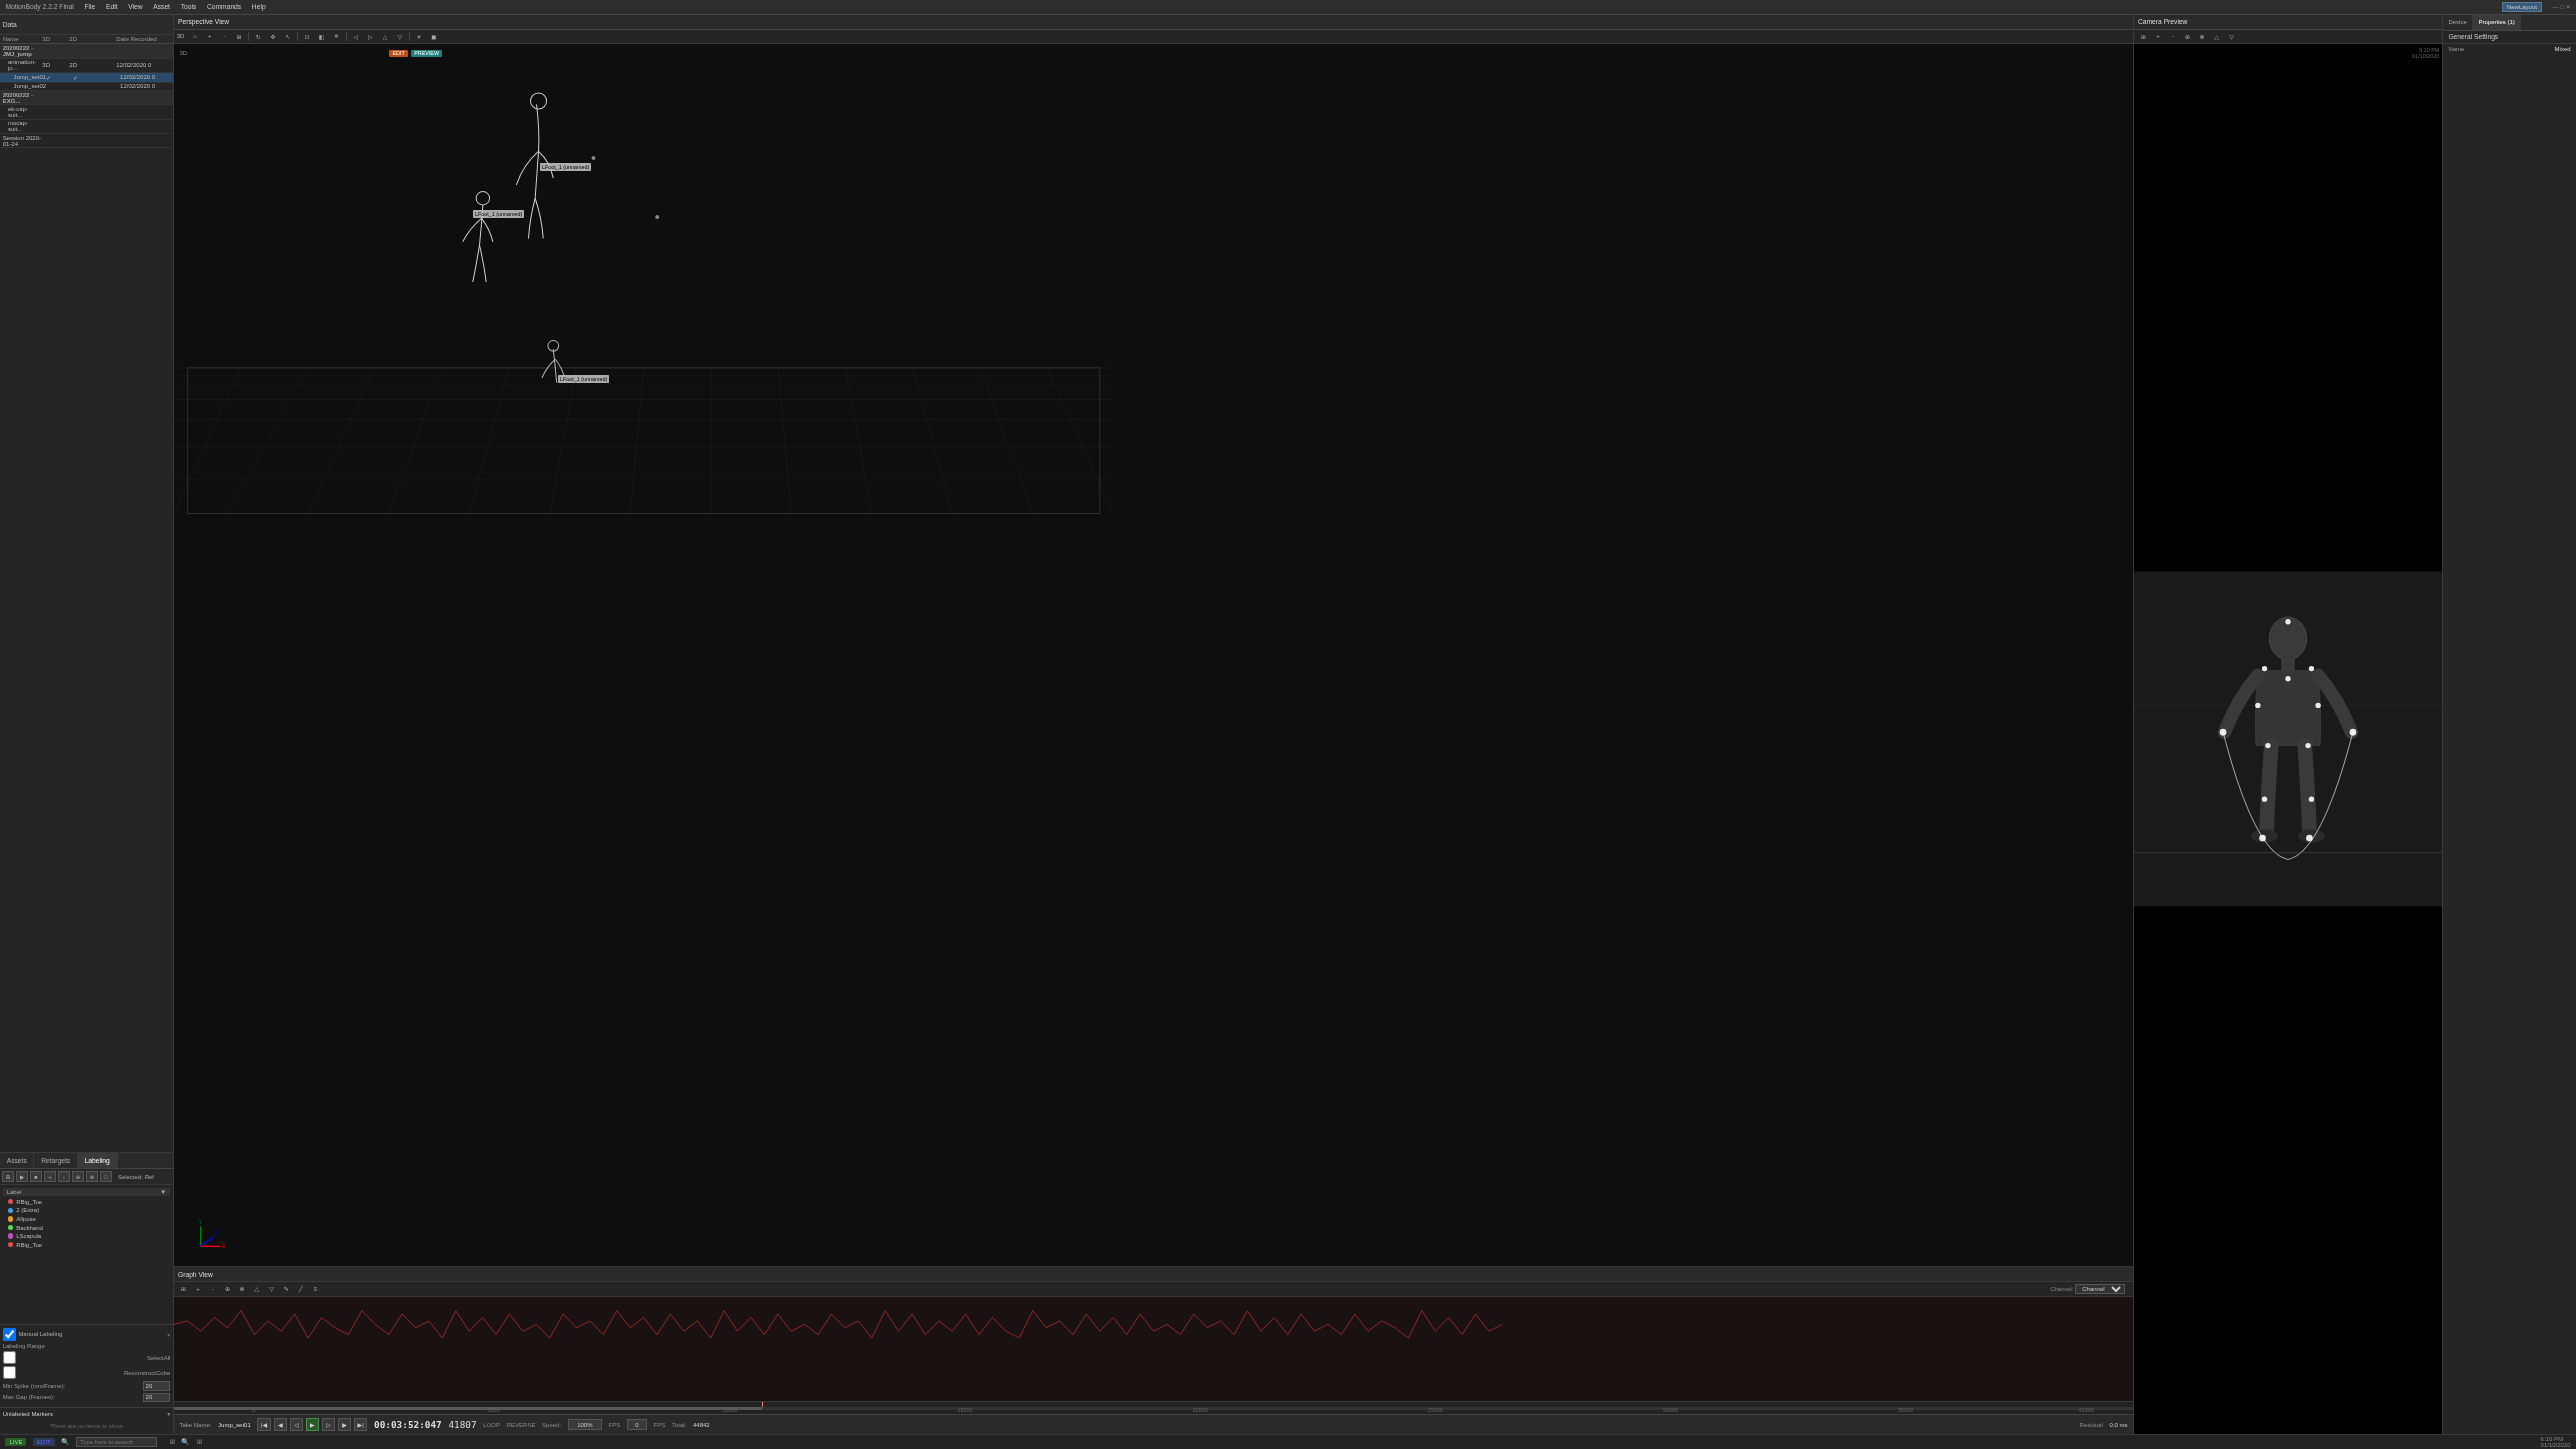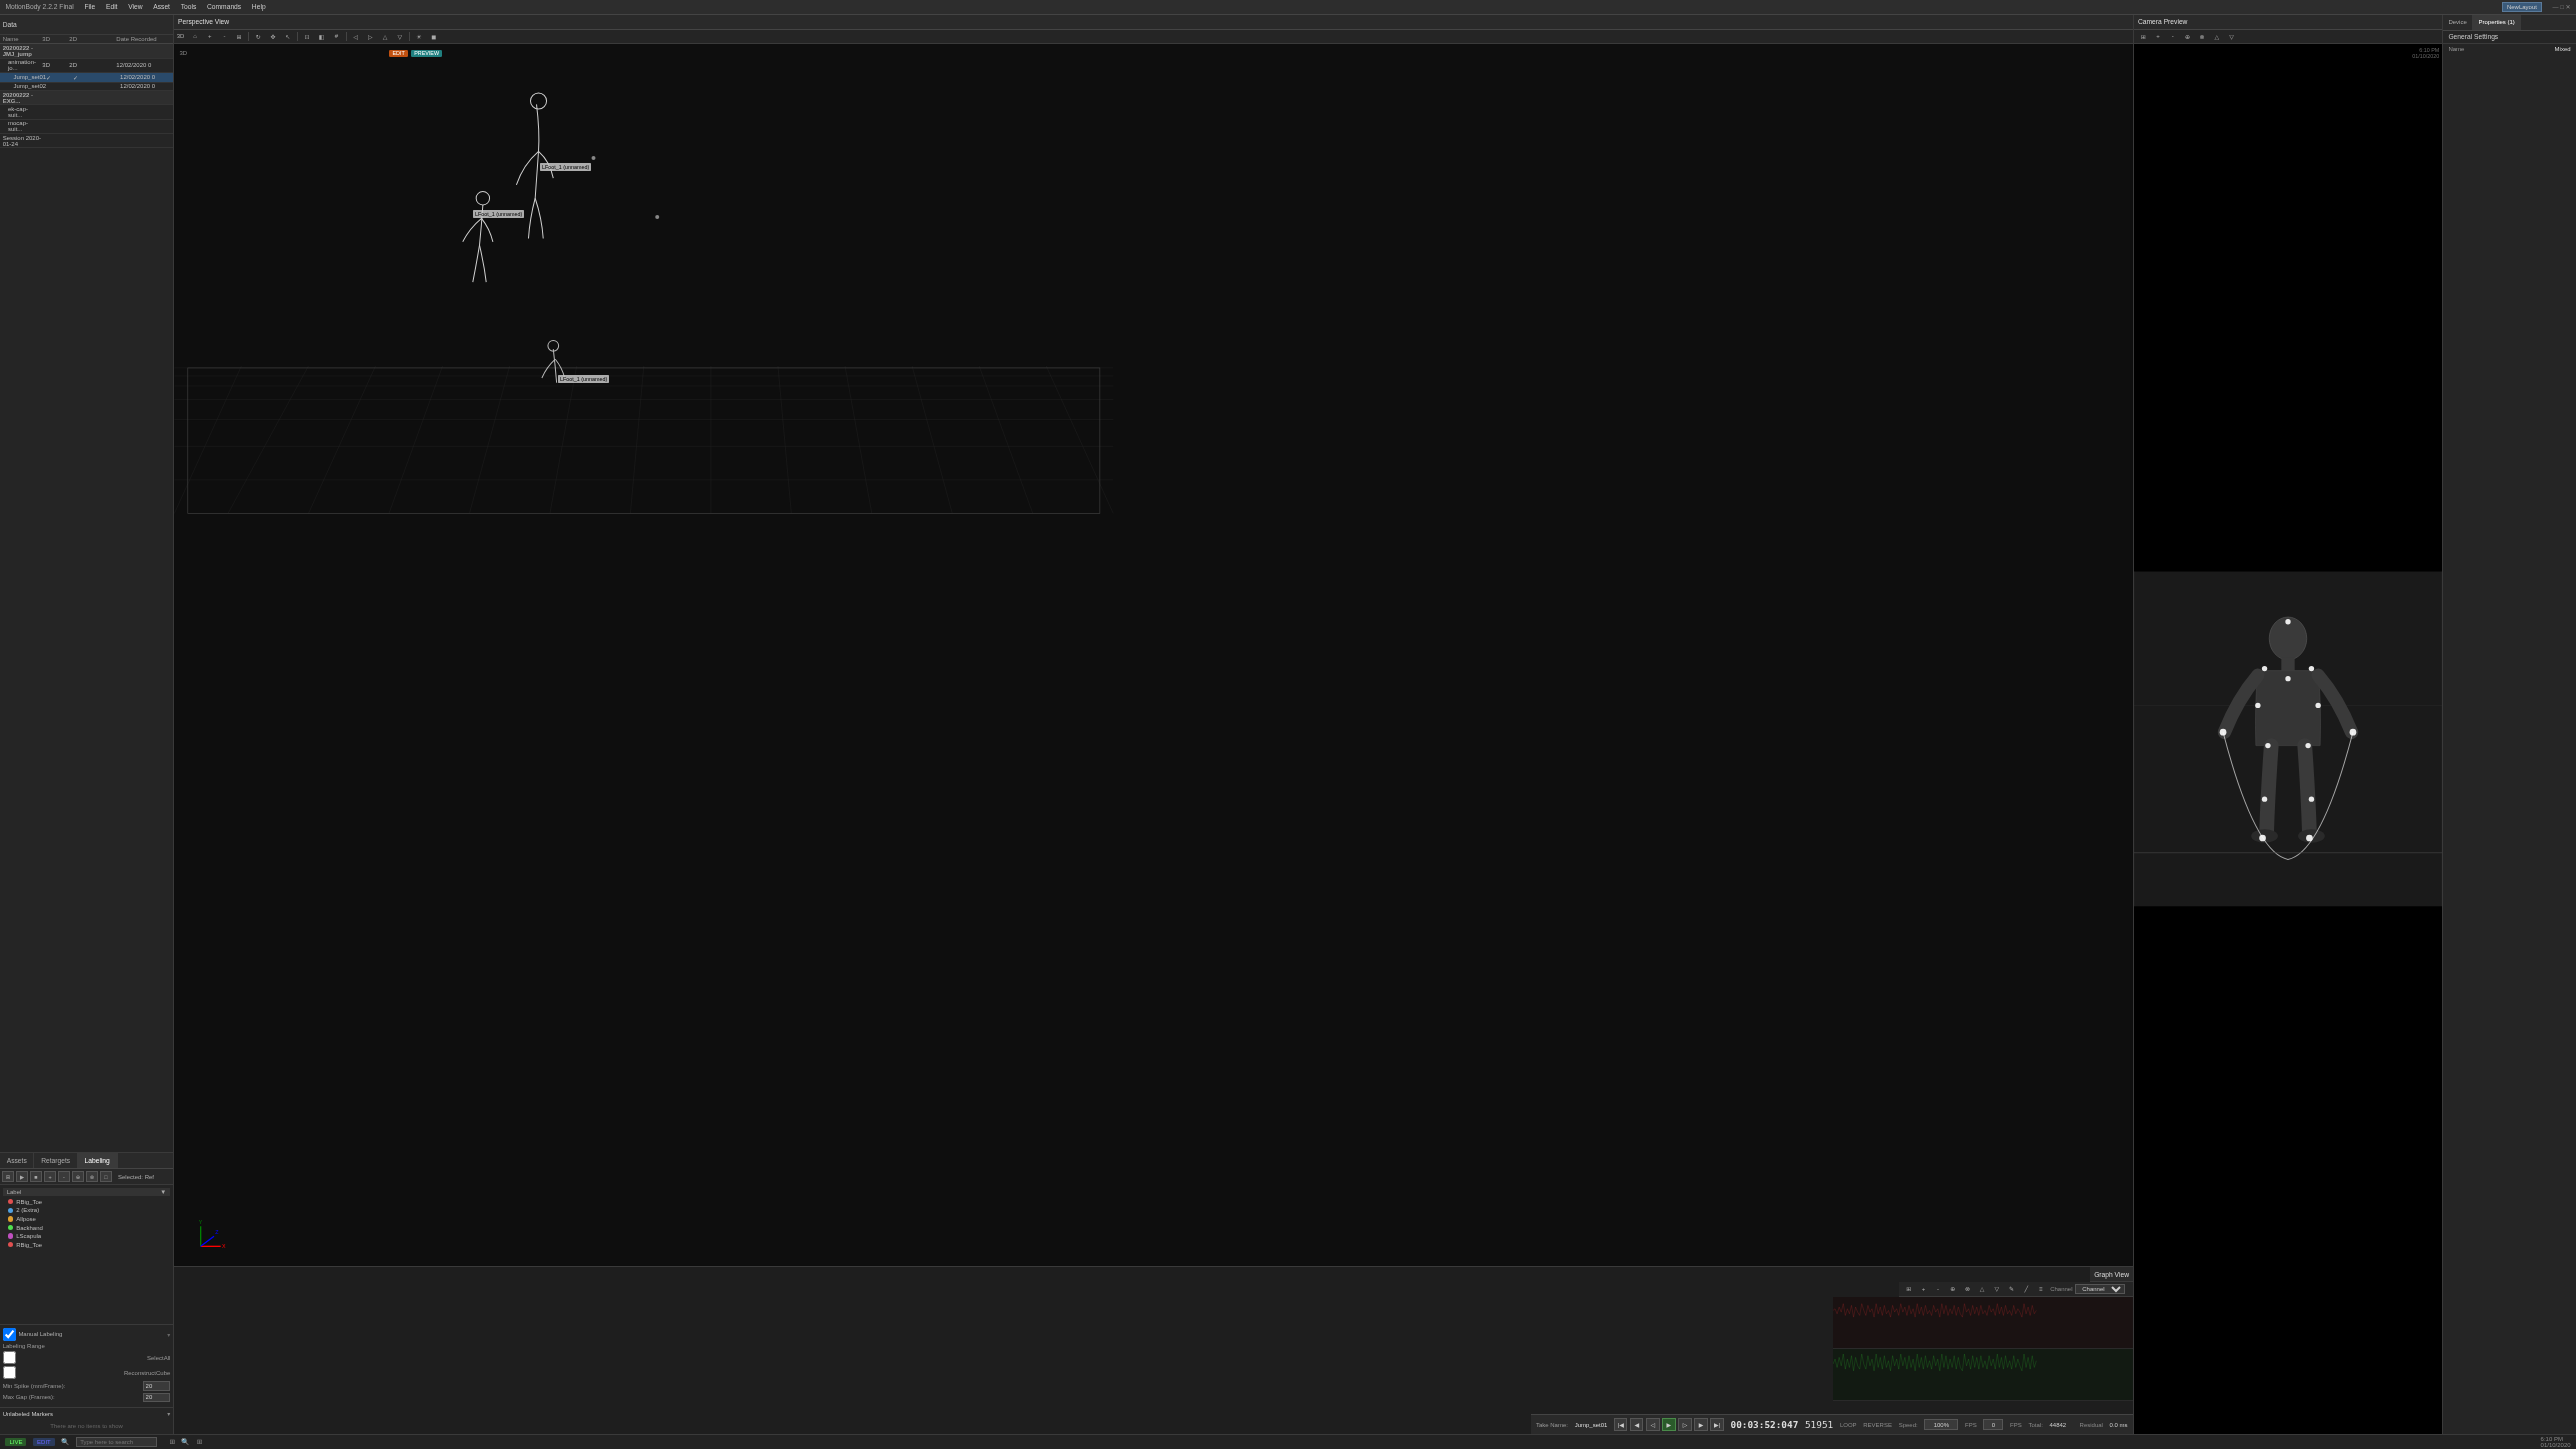--- a/index.html
+++ b/index.html
@@ -435,21 +435,20 @@
     .prop-key { font-size: 6px; color: #999; flex: 1; }
     .prop-val { font-size: 6px; color: #ddd; }
 
     
     #bottom-area {
       height: 168px;
       background: #1e1e1e;
       border-top: 0.7px solid #3a3a3a;
       display: flex;
       flex-direction: column;
-      align-items: flex-end;
     }
 
     #graph-header {
       height: 14.8px;
       background: #2a2a2a;
       display: flex;
       align-items: center;
       padding: 0 4px;
       border-bottom: 0.7px solid #3a3a3a;
     }
@@ -1001,21 +1000,21 @@
             <div class="t-btn">|◀</div>
             <div class="t-btn">◀</div>
             <div class="t-btn">◁</div>
             <div class="t-btn play">▶</div>
             <div class="t-btn">▷</div>
             <div class="t-btn">▶</div>
             <div class="t-btn">▶|</div>
           </div>
 
           <span class="timecode">00:03:52:047</span>
-          <span class="frame-num">51951</span>
+          <span class="frame-num">41807</span>
 
           <span class="transport-label">LOOP</span>
           <span class="transport-label">REVERSE</span>
 
           <span class="transport-label">Speed:</span>
           <input class="transport-input" type="text" value="100%" style="">
 
           <span class="transport-label">FPS</span>
           <input class="transport-input" type="text" value="0" style="width: 20px;">
 

